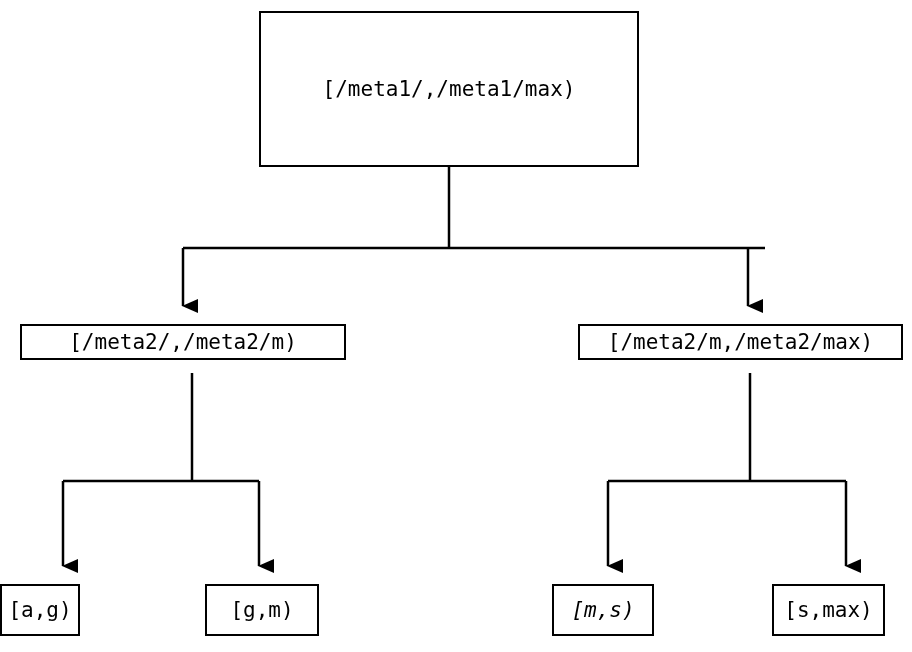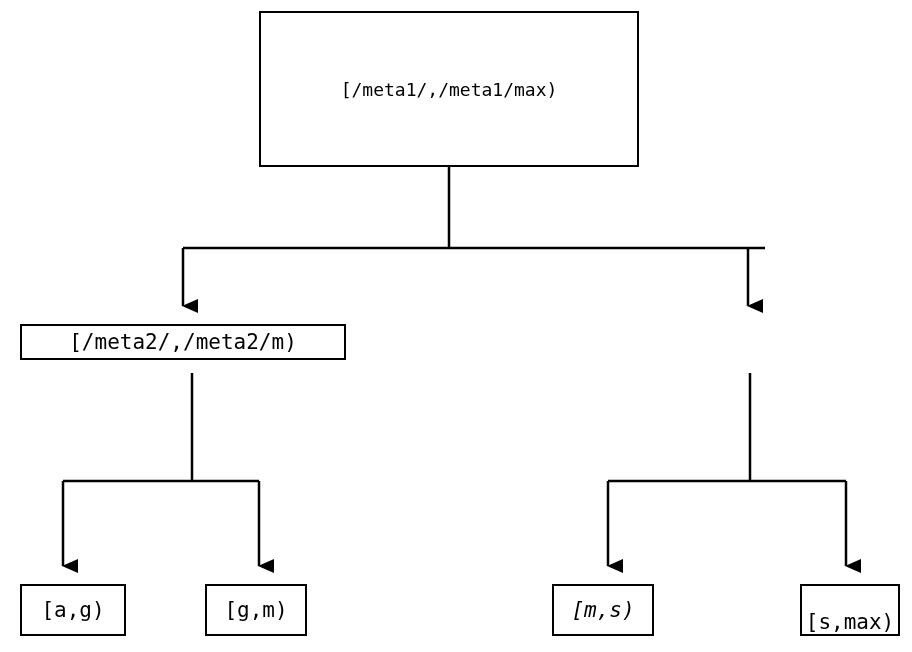--- a/index.html
+++ b/index.html
@@ -42,41 +42,41 @@
     white-space: pre;
     letter-spacing: 0px;
   }
   
   .node.root {
     left: 259px;
     top: 11px;
     width: 380px;
     height: 156px;
   }
-  .node.root .node-label { font-size: 18px; }
+  .node.root .node-label { font-size: 21px; }
 
   
   .node.branch {
     top: 324px;
     height: 36px;
   }
   .node.branch .node-label { font-size: 21px; }
   .node.branch-left  { left: 20px;  width: 326px; }
   .node.branch-right { left: 578px; width: 325px; }
 
   
   .node.leaf {
     top: 584px;
     height: 52px;
   }
   .node.leaf .node-label { font-size: 21px; }
-  .node.leaf-1 { left: 20px;   width: 106px; }
-  .node.leaf-2 { left: 205px; width: 102px; text-align: center; }
+  .node.leaf-1 { left: 0;   width: 80px; }
+  .node.leaf-2 { left: 205px; width: 114px; text-align: center; }
   .node.leaf-3 { left: 552px; width: 102px; font-style: italic; }
-  .node.leaf-4 { left: 800px; width: 100px; align-items: flex-end; }
+  .node.leaf-4 { left: 772px; width: 113px; }
 </style>
 </head>
 <body>
 
 <div id="diagram">
 
   <svg id="edge-layer" width="912" height="652" viewBox="0 0 912 652" xmlns="http://www.w3.org/2000/svg">
     <defs>
       <marker id="arrow-down" markerWidth="14" markerHeight="16" refX="7" refY="15" orient="auto" markerUnits="userSpaceOnUse">
         <polygon points="0,0 14,0 7,16" fill="#000000"></polygon>
@@ -106,20 +106,23 @@
   </svg>
 
   <div class="node root">
     <span class="node-label">[/meta1/,/meta1/max)</span>
   </div>
 
   <div class="node branch branch-left">
     <span class="node-label">[/meta2/,/meta2/m)</span>
   </div>
 
+  <div class="node branch branch-right">
+    <span class="node-label">[/meta2/m,/meta2/max)</span>
+  </div>
 
   <div class="node leaf leaf-1">
     <span class="node-label">[a,g)</span>
   </div>
 
   <div class="node leaf leaf-2">
     <span class="node-label">[g,m)</span>
   </div>
 
   <div class="node leaf leaf-3">

